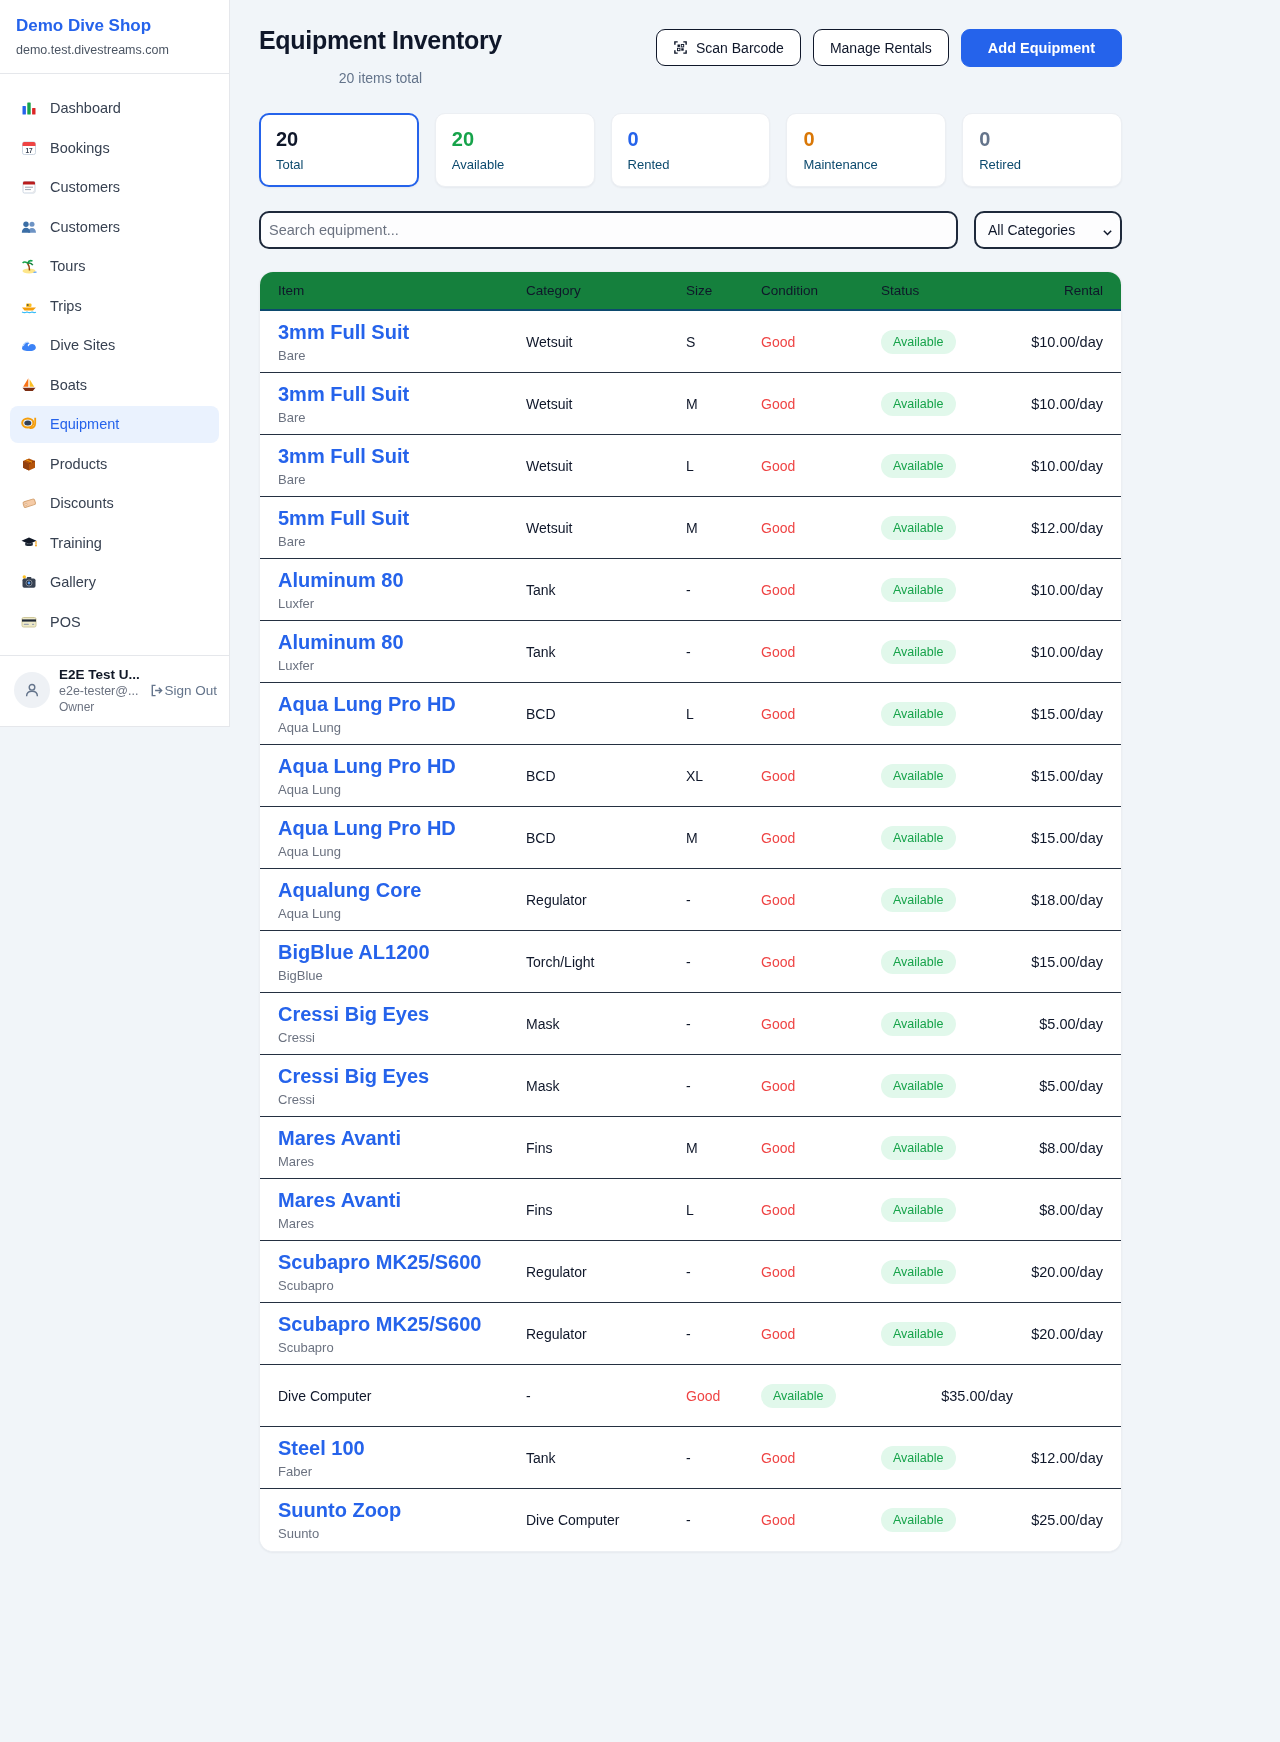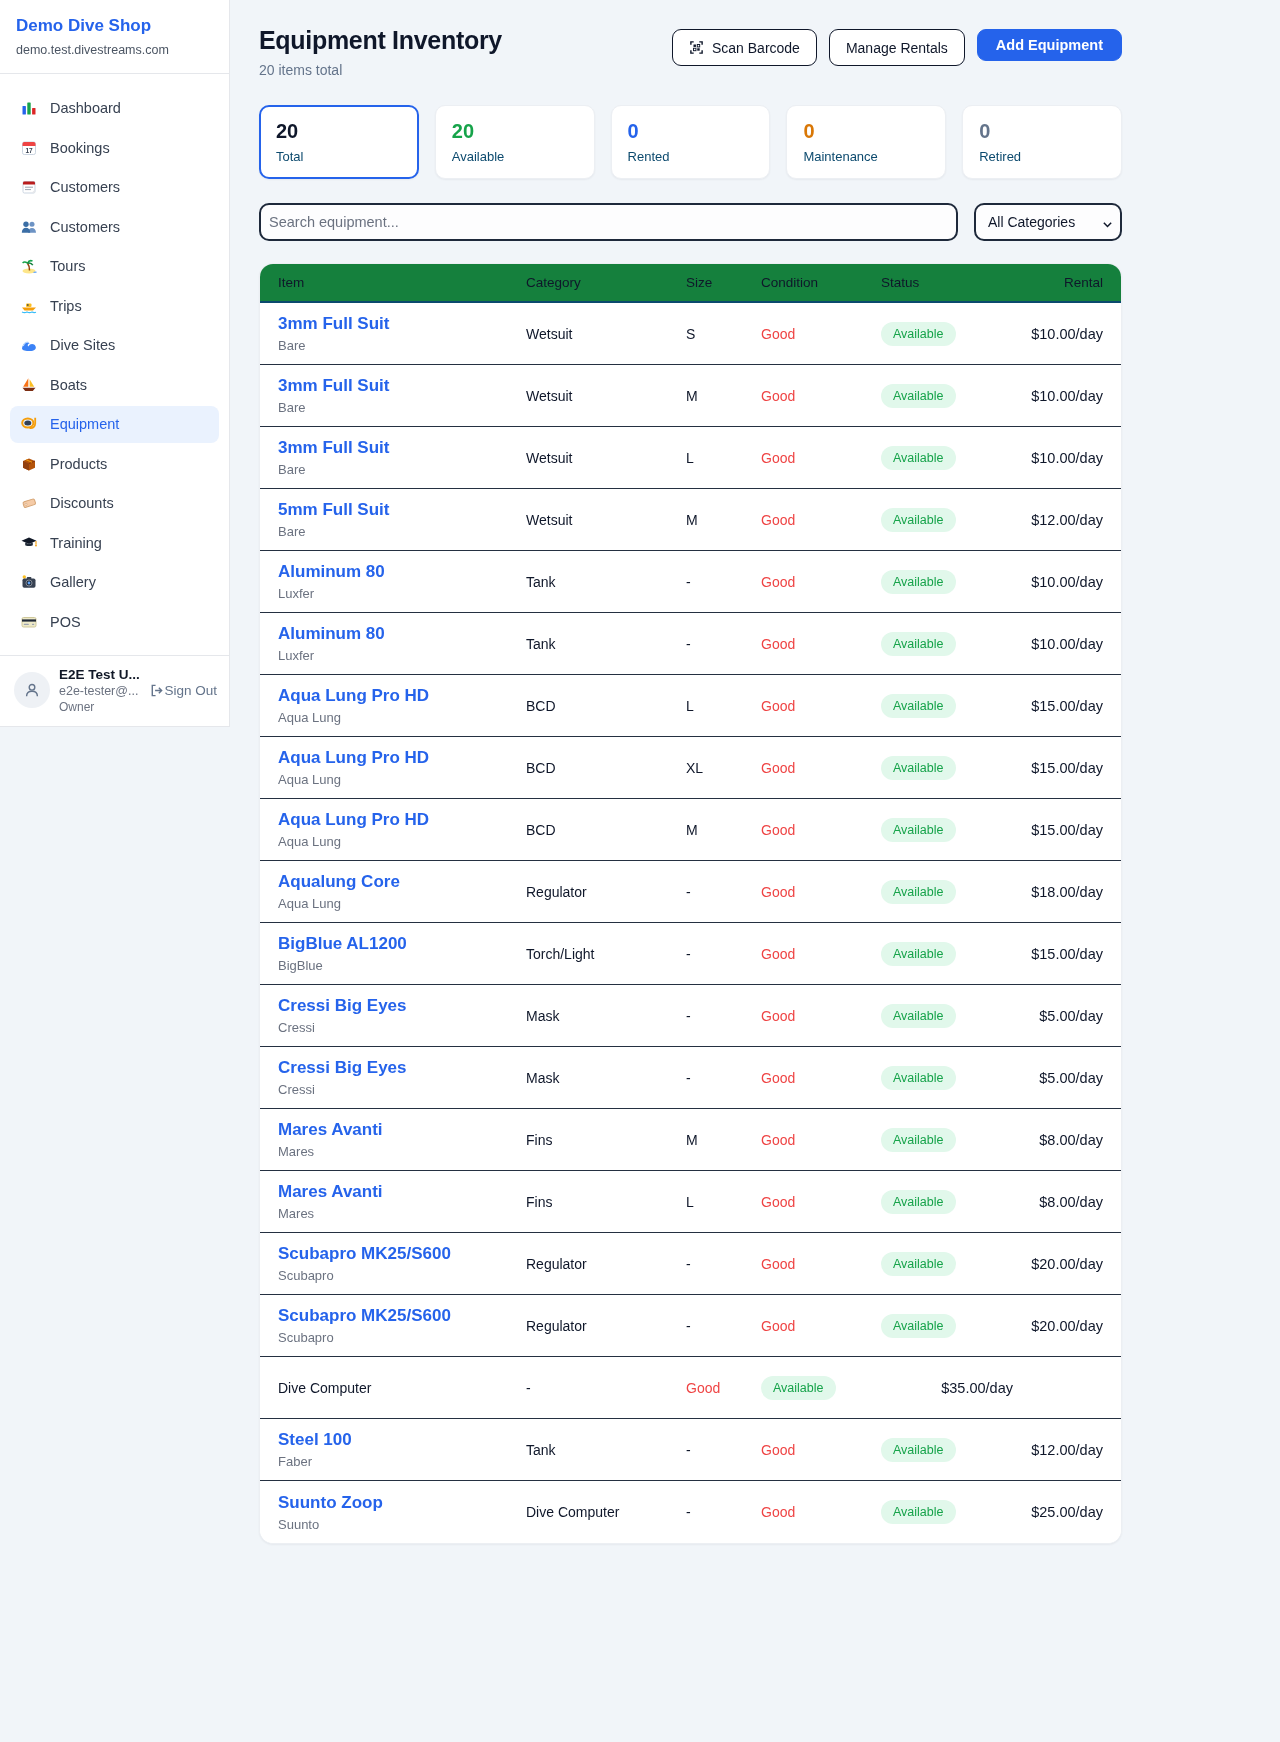--- a/index.html
+++ b/index.html
@@ -50,26 +50,26 @@
   .signout-btn {
     display:flex; align-items:flex-end; gap:0;
     color:#64748b; font-size:13.5px; background:none; border:none;
     font-family:inherit; cursor:pointer; white-space:nowrap;
   }
   
   .main { position:absolute; left:230px; top:0; width:1050px; padding:26px 0 0 29px; }
   .content { width:863px; }
   .page-header { display:flex; align-items:flex-start; justify-content:space-between; }
   .page-title { font-size:25px; font-weight:800; color:#0f172a; letter-spacing:-0.3px; }
-  .page-subtitle { font-size:14px; color:#64748b; margin-top:7px; }
+  .page-subtitle { font-size:14px; color:#64748b; margin-top:15px;text-align:center; }
   .header-actions { display:flex; gap:12px; margin-top:3px; }
   .btn { height:37px; border-radius:9px; font-family:inherit; font-size:14px;
          display:inline-flex; align-items:center; gap:8px; cursor:pointer; }
   .btn-outline { background:#fff; border:1.5px solid #0f172a; color:#0f172a; padding:0 16px; font-weight:500; }
-  .btn-primary { background:#2563eb; border:1.5px solid #2563eb; color:#fff; padding:0 18px; font-weight:600; font-size:14.5px; height:32px; }
+  .btn-primary { background:#2563eb; border:1.5px solid #2563eb; color:#fff; padding:0 26px; font-weight:600; font-size:14.5px; height:38px; }
   
   .stats-row { display:flex; gap:16px; margin-top:27px; }
   .stat-card {
     flex:1; background:#fff; border-radius:10px; height:74px;
     padding:14px 16px; border:1px solid #eceff3;
     box-shadow:0 1px 2px rgba(15,23,42,0.05); cursor:pointer;
   }
   .stat-card.selected { border:2px solid #2563eb; padding:13px 15px; }
   .stat-value { font-size:20px; font-weight:700; }
   .stat-label { font-size:13px; color:#0c4a6e; margin-top:6px; }
@@ -97,21 +97,21 @@
   .thead, .trow {
     display:grid;
     grid-template-columns:248px 160px 75px 120px 132px 1fr;
     padding:0 18px; align-items:center;
   }
   .thead { height:39px; background:#15803d; border-bottom:2px solid #0c4a6e;
            font-size:13.5px; font-weight:400; color:#0f172a; }
   .th-rental { text-align:right; }
   .trow { min-height:62px; border-bottom:1.5px solid #243041; background:#fff; }
   .trow:last-child { border-bottom:none; }
-  .item-link { color:#2563eb; font-size:17px; font-weight:600; text-decoration:none; cursor:pointer; }
+  .item-link { color:#2563eb; font-size:20px; font-weight:600; text-decoration:none; cursor:pointer; }
   .item-brand { color:#6b7280; font-size:13px; margin-top:4px; }
   .cell-cat, .cell-size { font-size:14px; color:#0f172a; }
   .condition-link { color:#ef4444; font-size:14px; font-weight:500; text-decoration:none; cursor:pointer; }
   .status-badge {
     display:inline-block; background:#e1f8eb; color:#16a34a;
     font-size:12.5px; font-weight:500; padding:5px 12px; border-radius:999px;
   }
   .cell-rental { text-align:right; font-size:14.5px; color:#0f172a; }
 </style>
 </head>

